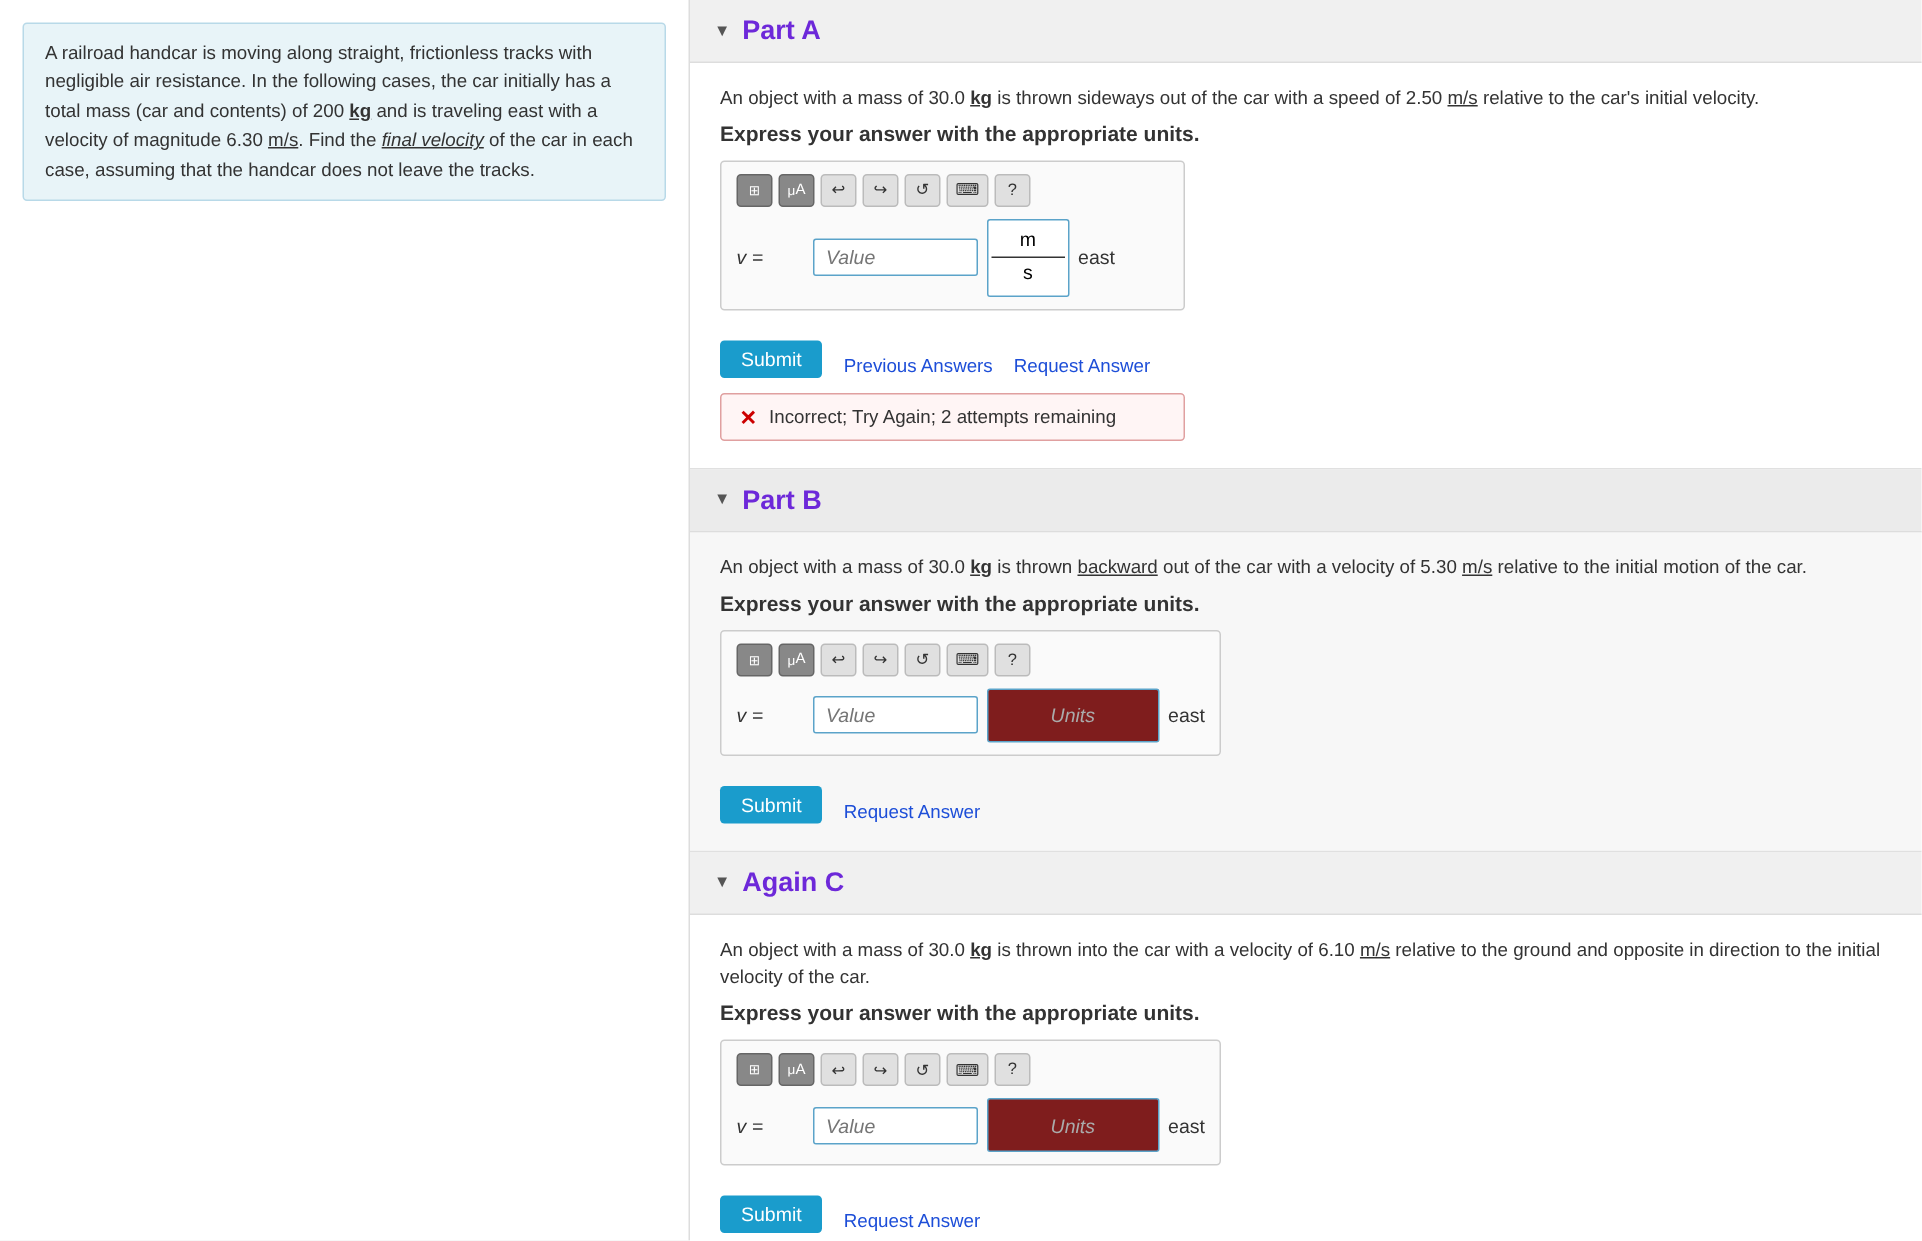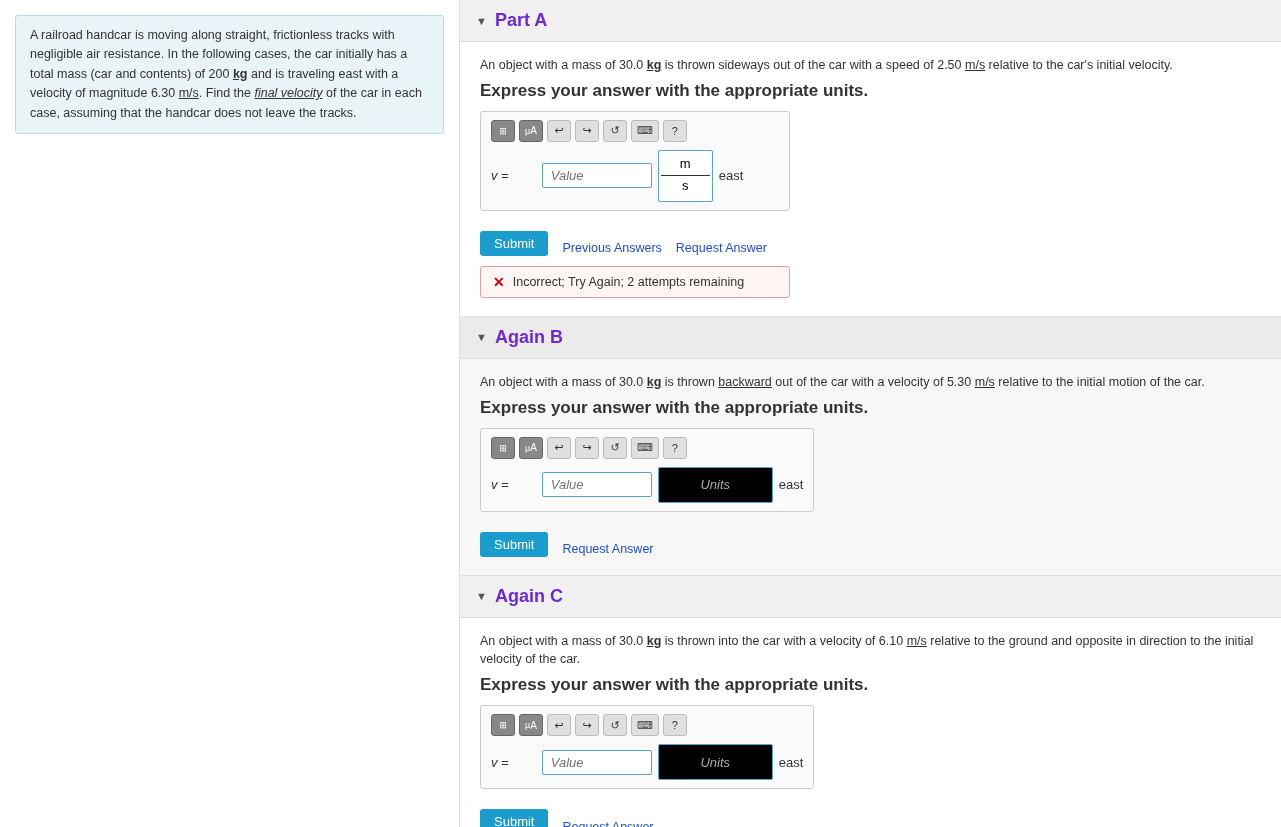--- a/index.html
+++ b/index.html
@@ -61,21 +61,21 @@
     }
 
     .part-description {
       font-size: 12.5px;
       color: #333;
       line-height: 1.5;
       margin-bottom: 6px;
     }
 
     .express-label {
-      font-size: 17px;
+      font-size: 14px;
       font-weight: bold;
       color: #333;
       margin-bottom: 10px;
     }
 
     
     .answer-box {
       border: 1px solid #ccc;
       border-radius: 3px;
       padding: 8px 10px;
@@ -168,21 +168,21 @@
       font-size: 13px;
       text-align: center;
       padding-top: 2px;
       line-height: 1.3;
     }
 
     
     .units-input {
       border: 1px solid #5ba3c9;
       border-radius: 2px;
-      background: #000000;
+      background: #7f1d1d;
       width: 115px;
       height: 36px;
       display: flex;
       align-items: center;
       justify-content: center;
       color: #aaa;
       font-size: 13px;
       font-style: italic;
       cursor: text;
     }
@@ -211,21 +211,20 @@
       text-decoration: none;
       margin-left: 10px;
       margin-top: 20px;
       display: inline-block;
       cursor: pointer;
     }
 
     
     .actions-row {
       display: flex;
-      align-items: center;
       margin-top: 10px;
       flex-wrap: wrap;
       gap: 4px;
     }
 
     
     .error-msg {
       display: flex;
       align-items: center;
       gap: 8px;
@@ -306,21 +305,21 @@
       <div class="error-msg">
         <span class="error-x">✕</span>
         <span>Incorrect; Try Again; 2 attempts remaining</span>
       </div>
     </div>
   </div>
 
   <div class="part-section part-section-alt">
     <div class="part-header" style="background:#ebebeb;">
       <span class="chevron">▼</span>
-      <span class="part-title">Again B</span>
+      <span class="part-title">Part B</span>
     </div>
     <div class="part-content" style="background:#f7f7f7;">
       <p class="part-description">
         An object with a mass of 30.0 <span style="text-decoration:underline;font-weight:bold;">kg</span> is thrown <span style="text-decoration:underline;">backward</span> out of the car with a velocity of 5.30 <span style="text-decoration:underline;">m/s</span> relative to the initial motion of the car.
       </p>
       <p class="express-label">Express your answer with the appropriate units.</p>
 
       <div class="answer-box">
         <div class="toolbar">
           <button class="toolbar-btn matrix-btn">⊞</button>

